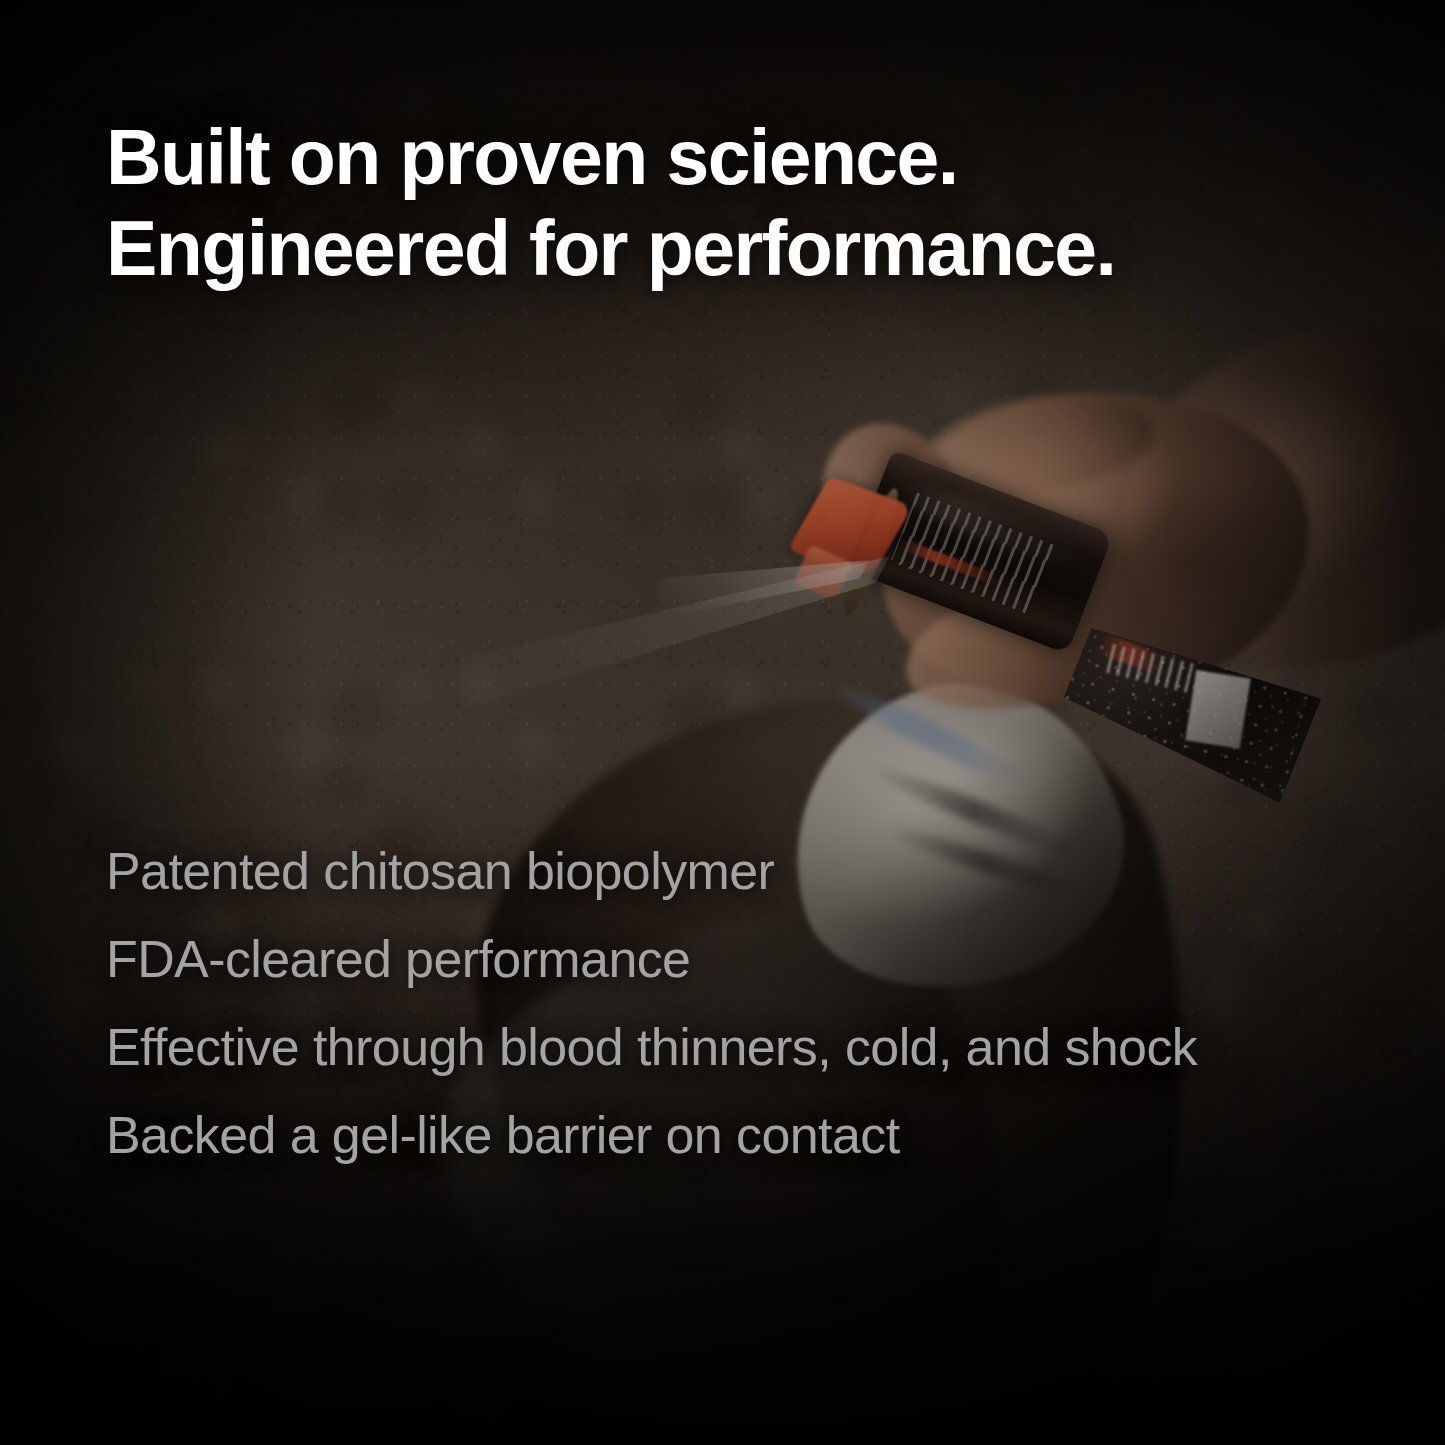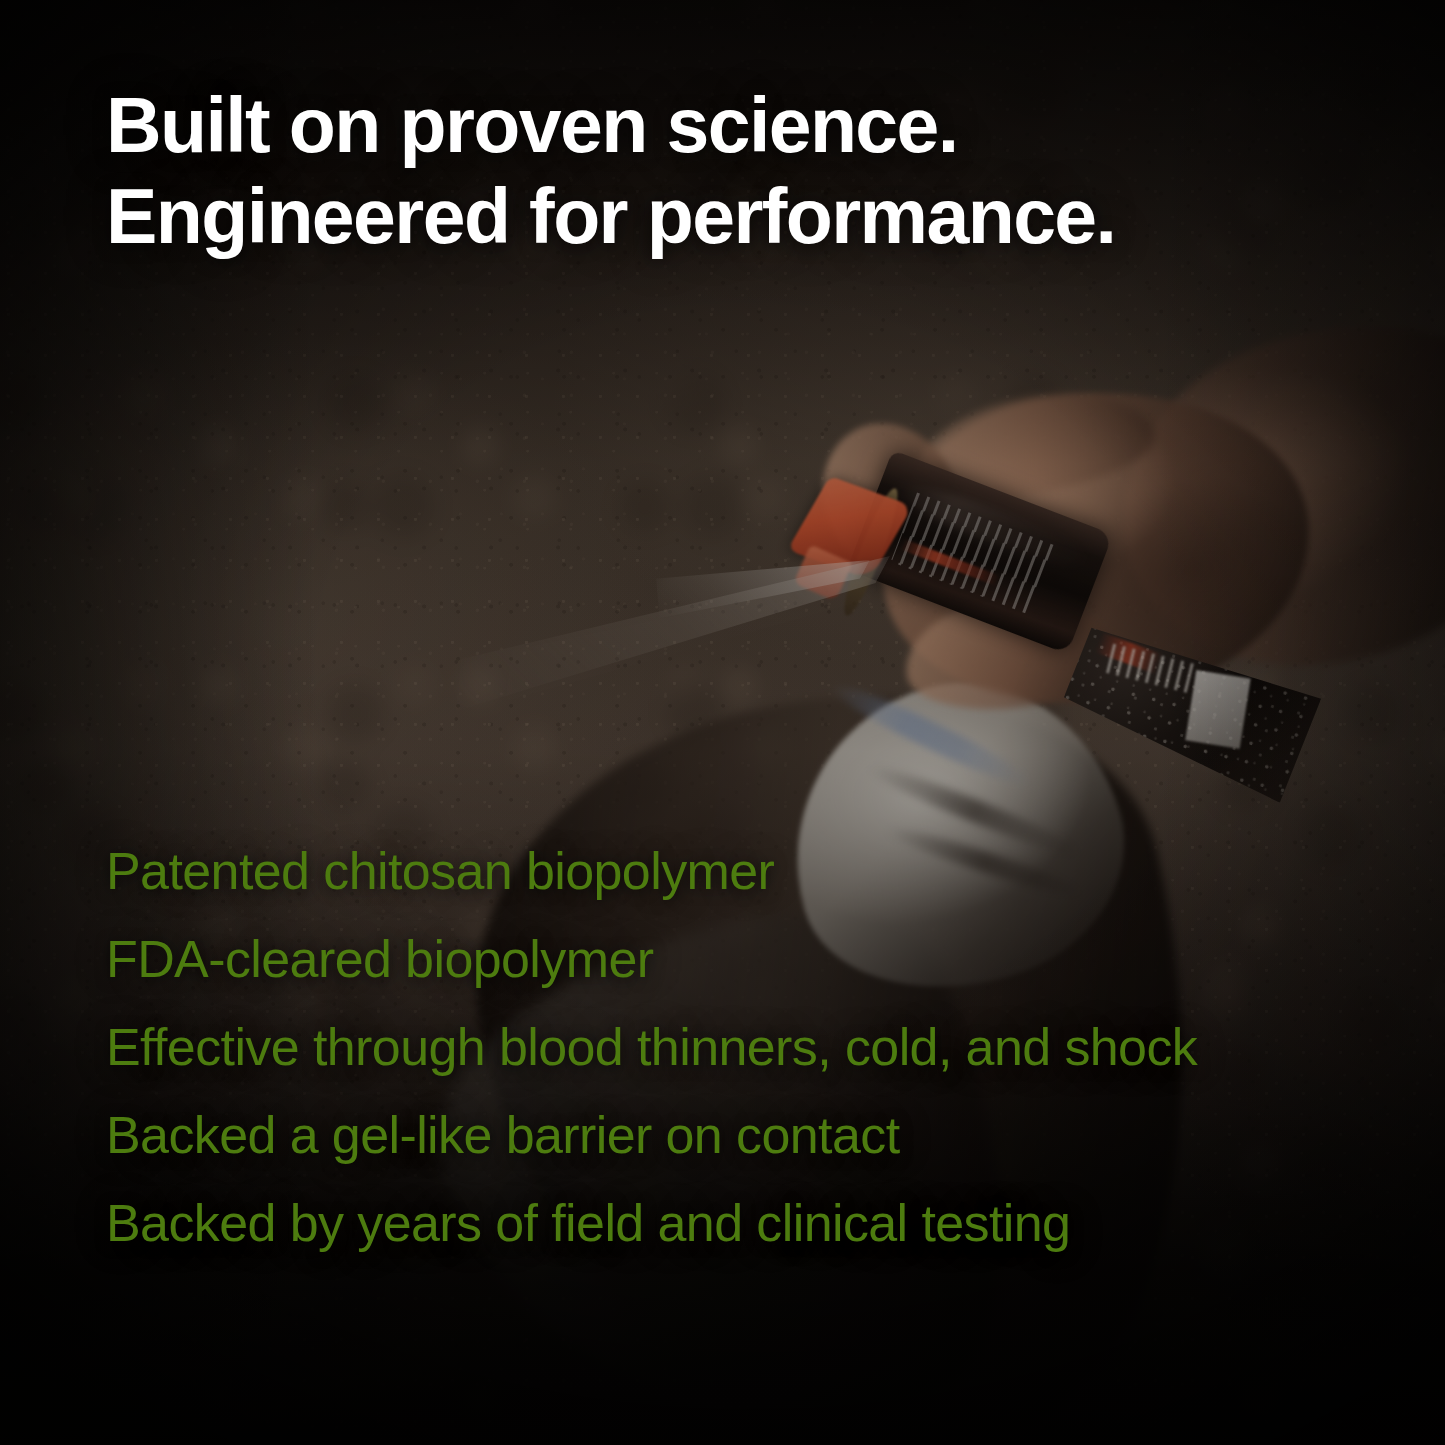--- a/index.html
+++ b/index.html
@@ -404,21 +404,21 @@
 
   
   .content {
     position: absolute;
     inset: 0;
     z-index: 5;
   }
   .headline {
     position: absolute;
     left: 106px;
-    top: 80px;
+    top: 112px;
     width: 1250px;
     margin: 0;
     color: #ffffff;
     font-family: "Liberation Sans", sans-serif;
     font-size: 77px;
     font-weight: 700;
     line-height: 91px;
     letter-spacing: -1.6px;
     text-shadow: 0 2px 16px rgba(0,0,0,.55), 0 0 44px rgba(0,0,0,.40);
     white-space: pre-line;
@@ -429,21 +429,21 @@
     top: 843px;
     width: 1260px;
     margin: 0;
     padding: 0;
     list-style: none;
   }
   .feature-item {
     height: 88px;
     display: flex;
     align-items: flex-start;
-    color: #4d7c0f;
+    color: #a3a3a3;
     font-family: "Liberation Sans", sans-serif;
     font-size: 52px;
     font-weight: 400;
     line-height: 56px;
     letter-spacing: -0.6px;
     white-space: nowrap;
     text-shadow: 0 2px 14px rgba(0,0,0,.60), 0 0 34px rgba(0,0,0,.42);
   }
 </style>
 </head>
@@ -497,27 +497,24 @@
   <div class="content">
 
     <h1 class="headline">Built on proven science.
 Engineered for performance.</h1>
 
     <ul class="feature-list">
       <li class="feature-item">
         <span>Patented chitosan biopolymer</span>
       </li>
       <li class="feature-item">
-        <span>FDA-cleared biopolymer</span>
+        <span>FDA-cleared performance</span>
       </li>
       <li class="feature-item">
         <span>Effective through blood thinners, cold, and shock</span>
       </li>
       <li class="feature-item">
         <span>Backed a gel-like barrier on contact</span>
       </li>
-      <li class="feature-item">
-        <span>Backed by years of field and clinical testing</span>
-      </li>
     </ul>
 
   </div>
 </div>
 
 </body></html>

